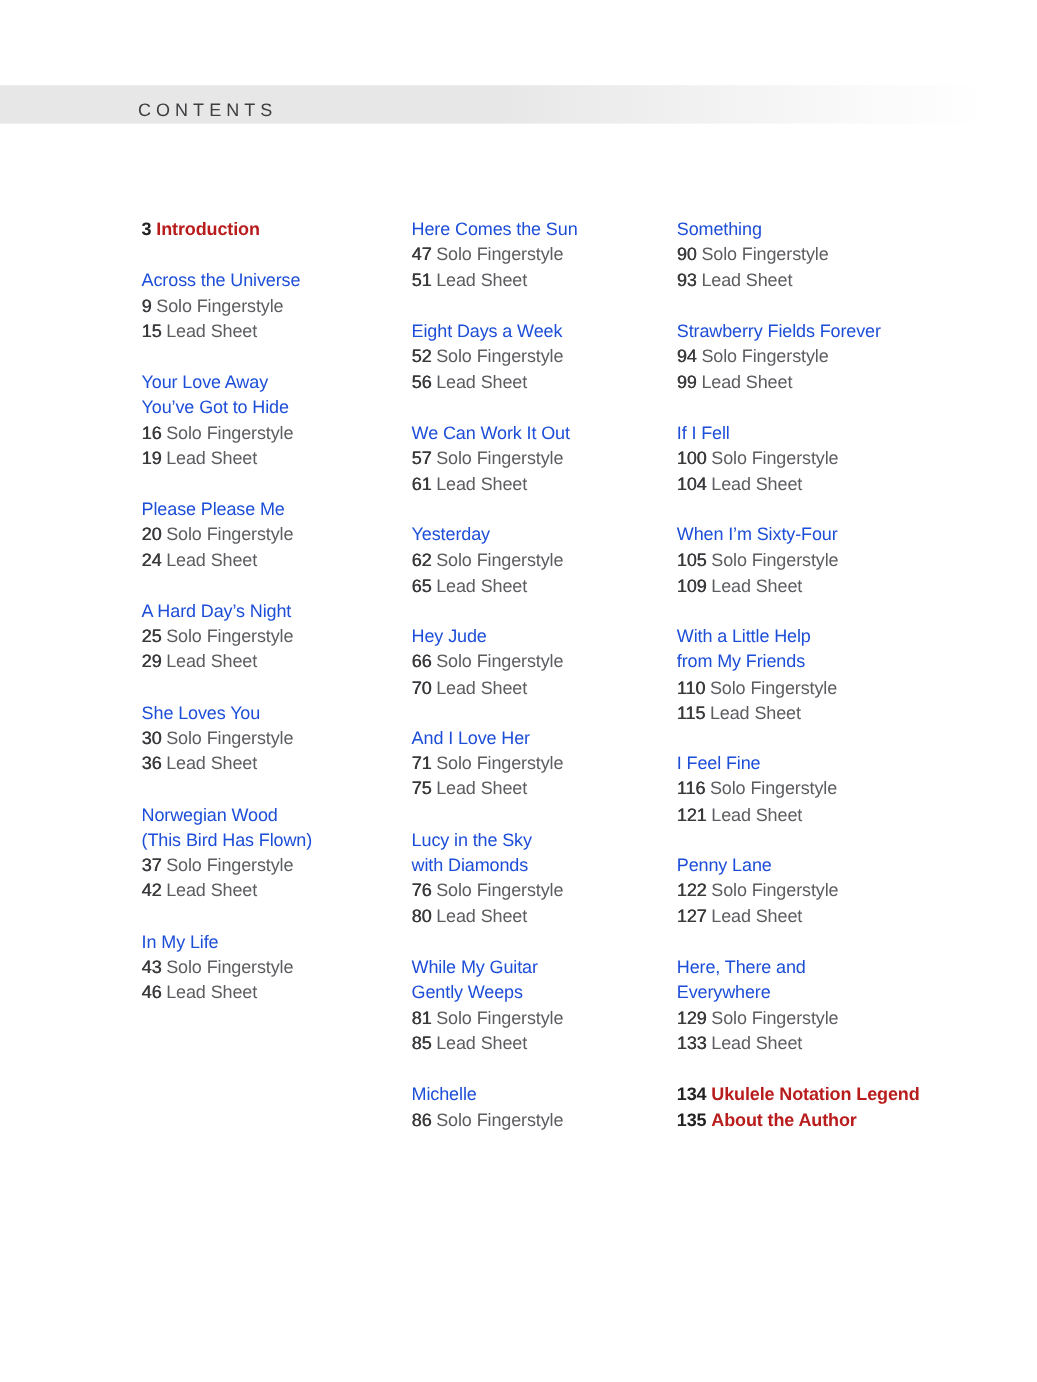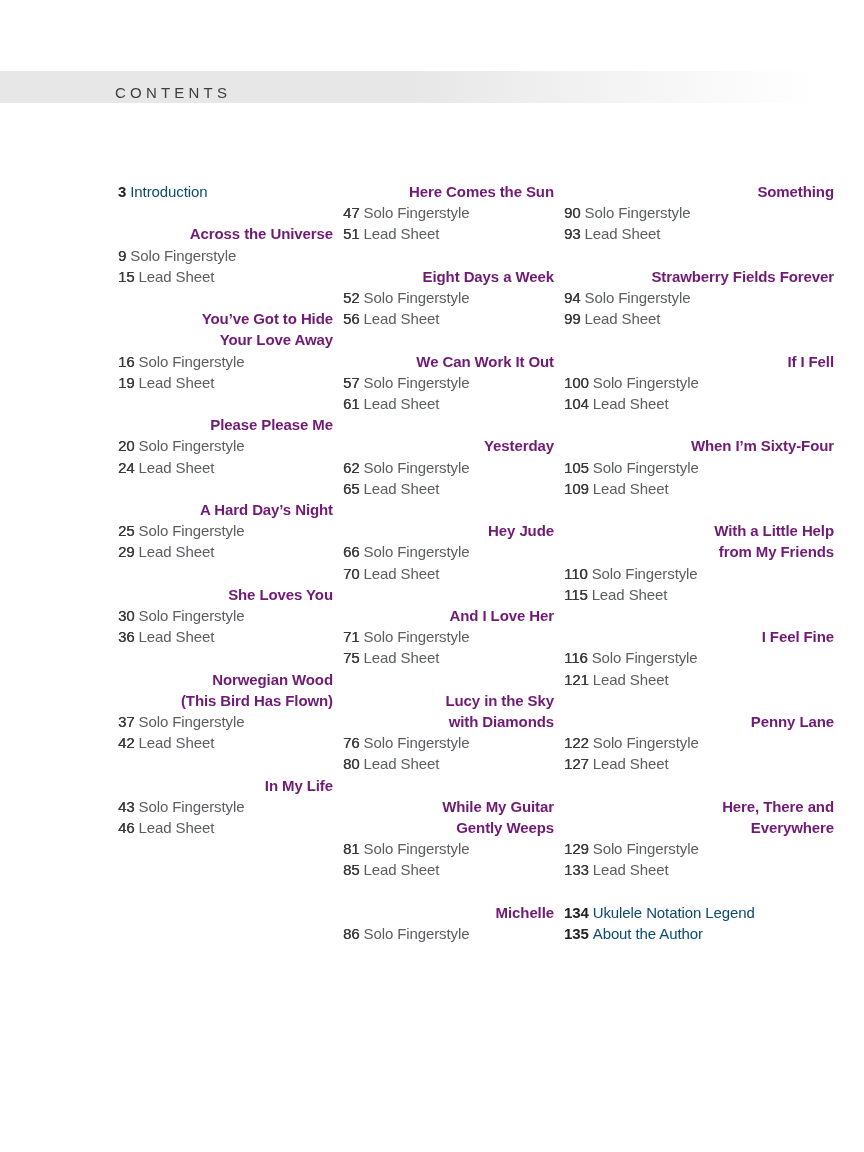--- a/index.html
+++ b/index.html
@@ -46,63 +46,62 @@
   .col-2 { left: 564px; width: 270px; }
 
   .group { margin-bottom: 21.2px; }
   .title-line, .entry {
     font-size: 15px;
     line-height: 21.2px;
     white-space: nowrap;
     letter-spacing: -0.1px;
   }
   .title-line {
-    font-weight: 700;
-    color: #701a75;
-    text-align: right;
+    font-weight: 400;
+    color: #1d4ed8;
   }
   .pg {
     color: #3a3a3d;
     
     text-shadow: 0.35px 0 0 currentColor;
   }
   .lbl {
     color: #5c5d60;
     margin-left: 4px;
   }
   .bold-entry .pg {
     font-weight: 700;
     color: #222224;
     text-shadow: none;
   }
   .bold-entry .lbl {
-    font-weight: 400;
-    color: #0c4a6e;
+    font-weight: 700;
+    color: #b91c1c;
   }
 </style>
 </head>
 <body>
 
 <div class="band">
   <span class="band-title">CONTENTS</span>
 </div>
 
 <div class="toc">
   <div class="col col-0">
       <div class="group">
         <div class="entry bold-entry"><span class="pg">3</span><span class="lbl">Introduction</span></div>
       </div>
       <div class="group">
         <div class="title-line">Across the Universe</div>
         <div class="entry"><span class="pg">9</span><span class="lbl">Solo Fingerstyle</span></div>
         <div class="entry"><span class="pg">15</span><span class="lbl">Lead Sheet</span></div>
       </div>
       <div class="group">
+        <div class="title-line">Your Love Away</div>
         <div class="title-line">You’ve Got to Hide</div>
-        <div class="title-line">Your Love Away</div>
         <div class="entry"><span class="pg">16</span><span class="lbl">Solo Fingerstyle</span></div>
         <div class="entry"><span class="pg">19</span><span class="lbl">Lead Sheet</span></div>
       </div>
       <div class="group">
         <div class="title-line">Please Please Me</div>
         <div class="entry"><span class="pg">20</span><span class="lbl">Solo Fingerstyle</span></div>
         <div class="entry"><span class="pg">24</span><span class="lbl">Lead Sheet</span></div>
       </div>
       <div class="group">
         <div class="title-line">A Hard Day’s Night</div>

